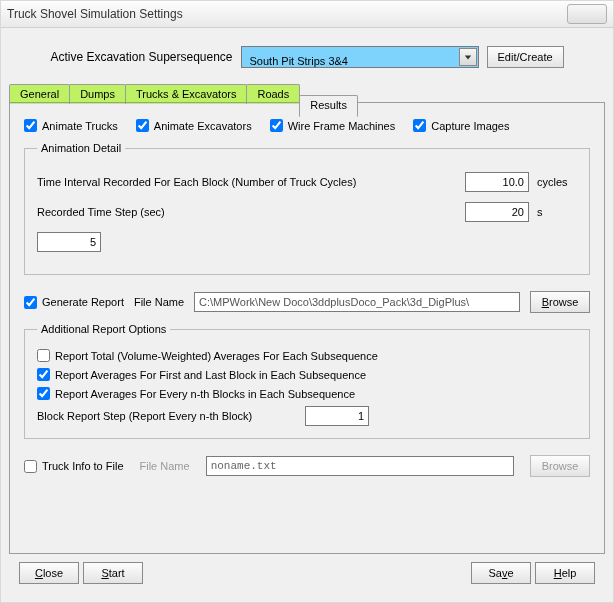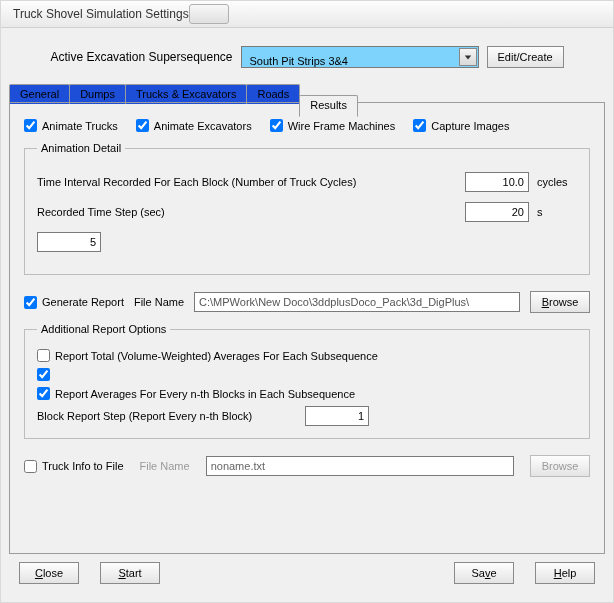--- a/index.html
+++ b/index.html
@@ -1,49 +1,49 @@
 <!DOCTYPE html>
 <html><head>
 <meta charset="utf-8">
 <style>
 html,body{margin:0;padding:0;font-family:Tahoma,Arial,sans-serif;font-size:11px;color:#000;background:#fff}
 .window{box-sizing:border-box;width:614px;height:603px;border:1px solid #d9d9d9;box-shadow:2px 2px 6px rgba(0,0,0,0.2);background:#f0f0f0;display:flex;flex-direction:column}
-.titlebar{height:26px;background:linear-gradient(#fdfdfd,#e9e9e9);border-bottom:1px solid #d0d0d0;display:flex;align-items:center;padding:0 12px;justify-content:flex-start}
+.titlebar{height:26px;background:linear-gradient(#fdfdfd,#e9e9e9);border-bottom:1px solid #d0d0d0;display:flex;align-items:center;padding:0 6px;justify-content:space-between}
 .titlebar .title{font-size:12px;color:#333}
 .titlebar .close-btn{width:38px;height:18px;border:1px solid #b0b0b0;border-radius:3px;background:linear-gradient(#f7f7f7,#e0e0e0);display:flex;align-items:center;justify-content:center;font-family:Arial;font-size:11px;color:#555;cursor:default}
 .body{flex:1;padding:8px;display:flex;flex-direction:column}
 .supersequence-row{display:flex;align-items:center;justify-content:center;gap:8px;padding:10px 0 14px 0}
 .supersequence-row .label{font-size:12px}
 .combo{position:relative;width:220px;height:20px;border:1px solid #7a7a7a;background:#7dd3fc;display:flex;align-items:flex-end;padding:0 8px;font-size:11px}
 .combo .arrow{position:absolute;right:1px;top:1px;width:16px;height:16px;border:1px solid #888;background:linear-gradient(#f5f5f5,#d9d9d9);display:flex;align-items:center;justify-content:center}
 .arrow svg{width:8px;height:8px}
 .btn{height:22px;padding:0 10px;border:1px solid #8a8a8a;background:linear-gradient(#fdfdfd,#e4e4e4);font-size:11px;font-family:inherit;min-width:60px;cursor:default}
 .btn.disabled{color:#9a9a9a;border-color:#bcbcbc}
 .tabstrip{display:flex;align-items:flex-end;height:21px;position:relative}
 .tabstrip::after{content:"";position:absolute;left:0;right:0;bottom:0;height:1px;background:#9c9c9c}
-.tab{padding:3px 10px 4px 10px;border:1px solid #9c9c9c;border-bottom:none;margin-right:-1px;background:#1d4ed8;position:relative;font-size:11px;color:#000;top:1px;border-top-left-radius:2px;border-top-right-radius:2px}
+.tab{padding:3px 10px 4px 10px;border:1px solid #9c9c9c;border-bottom:none;margin-right:-1px;background:#bef264;position:relative;font-size:11px;color:#000;top:1px;border-top-left-radius:2px;border-top-right-radius:2px}
 .tab.active{background:#f0f0f0;z-index:2;top:14px;padding-bottom:5px;border-bottom:1px solid #f0f0f0}
 .tabpage{border:1px solid #9c9c9c;border-top:none;flex:1;padding:16px 14px 10px 14px;display:flex;flex-direction:column;gap:10px;overflow:hidden}
 .row{display:flex;align-items:flex-end;gap:18px}
 .check{display:flex;align-items:center;gap:5px}
 .check input{width:13px;height:13px;margin:0}
 fieldset.group{border:1px solid #bdbdbd;padding:8px 12px 12px 12px;margin:0}
 fieldset.group legend{font-size:11px;padding:0 4px}
 .opt-row{display:flex;align-items:center;gap:8px;margin:10px 0}
 .opt-row .lbl{flex:1}
 .num-input{width:54px;height:18px;border:1px solid #7a7a7a;background:#fff;font-size:11px;font-family:inherit;text-align:right;padding:0 4px}
 .text-input{height:18px;border:1px solid #7a7a7a;background:#fff;font-size:11px;font-family:inherit;padding:0 4px;color:#000}
 .text-input.readonly{color:#555}
 .report-row{display:flex;align-items:center;gap:10px}
 .report-row .fn-label{font-size:11px}
 .report-row .path{flex:1}
 .opts .check{margin:6px 0}
 .truck-row{display:flex;align-items:center;gap:16px;margin-top:6px}
 .truck-row .fn-label{color:#9a9a9a}
-.footer{display:flex;align-items:center;gap:21px;padding:8px 10px 10px 10px}
+.footer{display:flex;align-items:center;gap:4px;padding:8px 10px 10px 10px}
 .footer .spacer{flex:1}
 .underline-letter{text-decoration:underline}
 </style>
 </head>
 <body>
 <div class="window">
 
 <div class="titlebar">
   <span class="title">Truck Shovel Simulation Settings</span>
   <div class="close-btn">
@@ -129,38 +129,39 @@
     </div>
 
     <fieldset class="group opts">
       <legend>Additional Report Options</legend>
       <label class="check">
         <input type="checkbox" style="">
         <span>Report Total (Volume-Weighted) Averages For Each Subsequence</span>
       </label>
       <label class="check">
         <input type="checkbox" checked="" style="">
+        <span>Report Averages For First and Last Block in Each Subsequence</span>
       </label>
       <label class="check">
         <input type="checkbox" checked="" style="">
         <span>Report Averages For Every n-th Blocks in Each Subsequence</span>
       </label>
       <div class="opt-row" style="margin:4px 0 0 0">
         <span style="width:260px">Block Report Step (Report Every n-th Block)</span>
         <input class="num-input" value="1" style="">
       </div>
     </fieldset>
 
     <div class="truck-row">
       <label class="check">
         <input type="checkbox" style="">
         <span>Truck Info to File</span>
       </label>
       <span class="fn-label">File Name</span>
-      <input class="text-input" style="flex: 1 1 0%; color: rgb(102, 102, 102);" value="noname.txt">
+      <input class="text-input" style="flex: 1 1 0%; color: rgb(102, 102, 102); font-family: Liberation Mono, monospace;" value="noname.txt">
       <button class="btn disabled"><span>Browse</span></button>
     </div>
 
   </div>
 
   <div class="footer">
     <button class="btn"><span class="underline-letter">C</span><span>lose</span></button>
     <button class="btn"><span class="underline-letter">S</span><span>tart</span></button>
     <span class="spacer"></span>
     <button class="btn"><span>Sa</span><span class="underline-letter">v</span><span>e</span></button>

